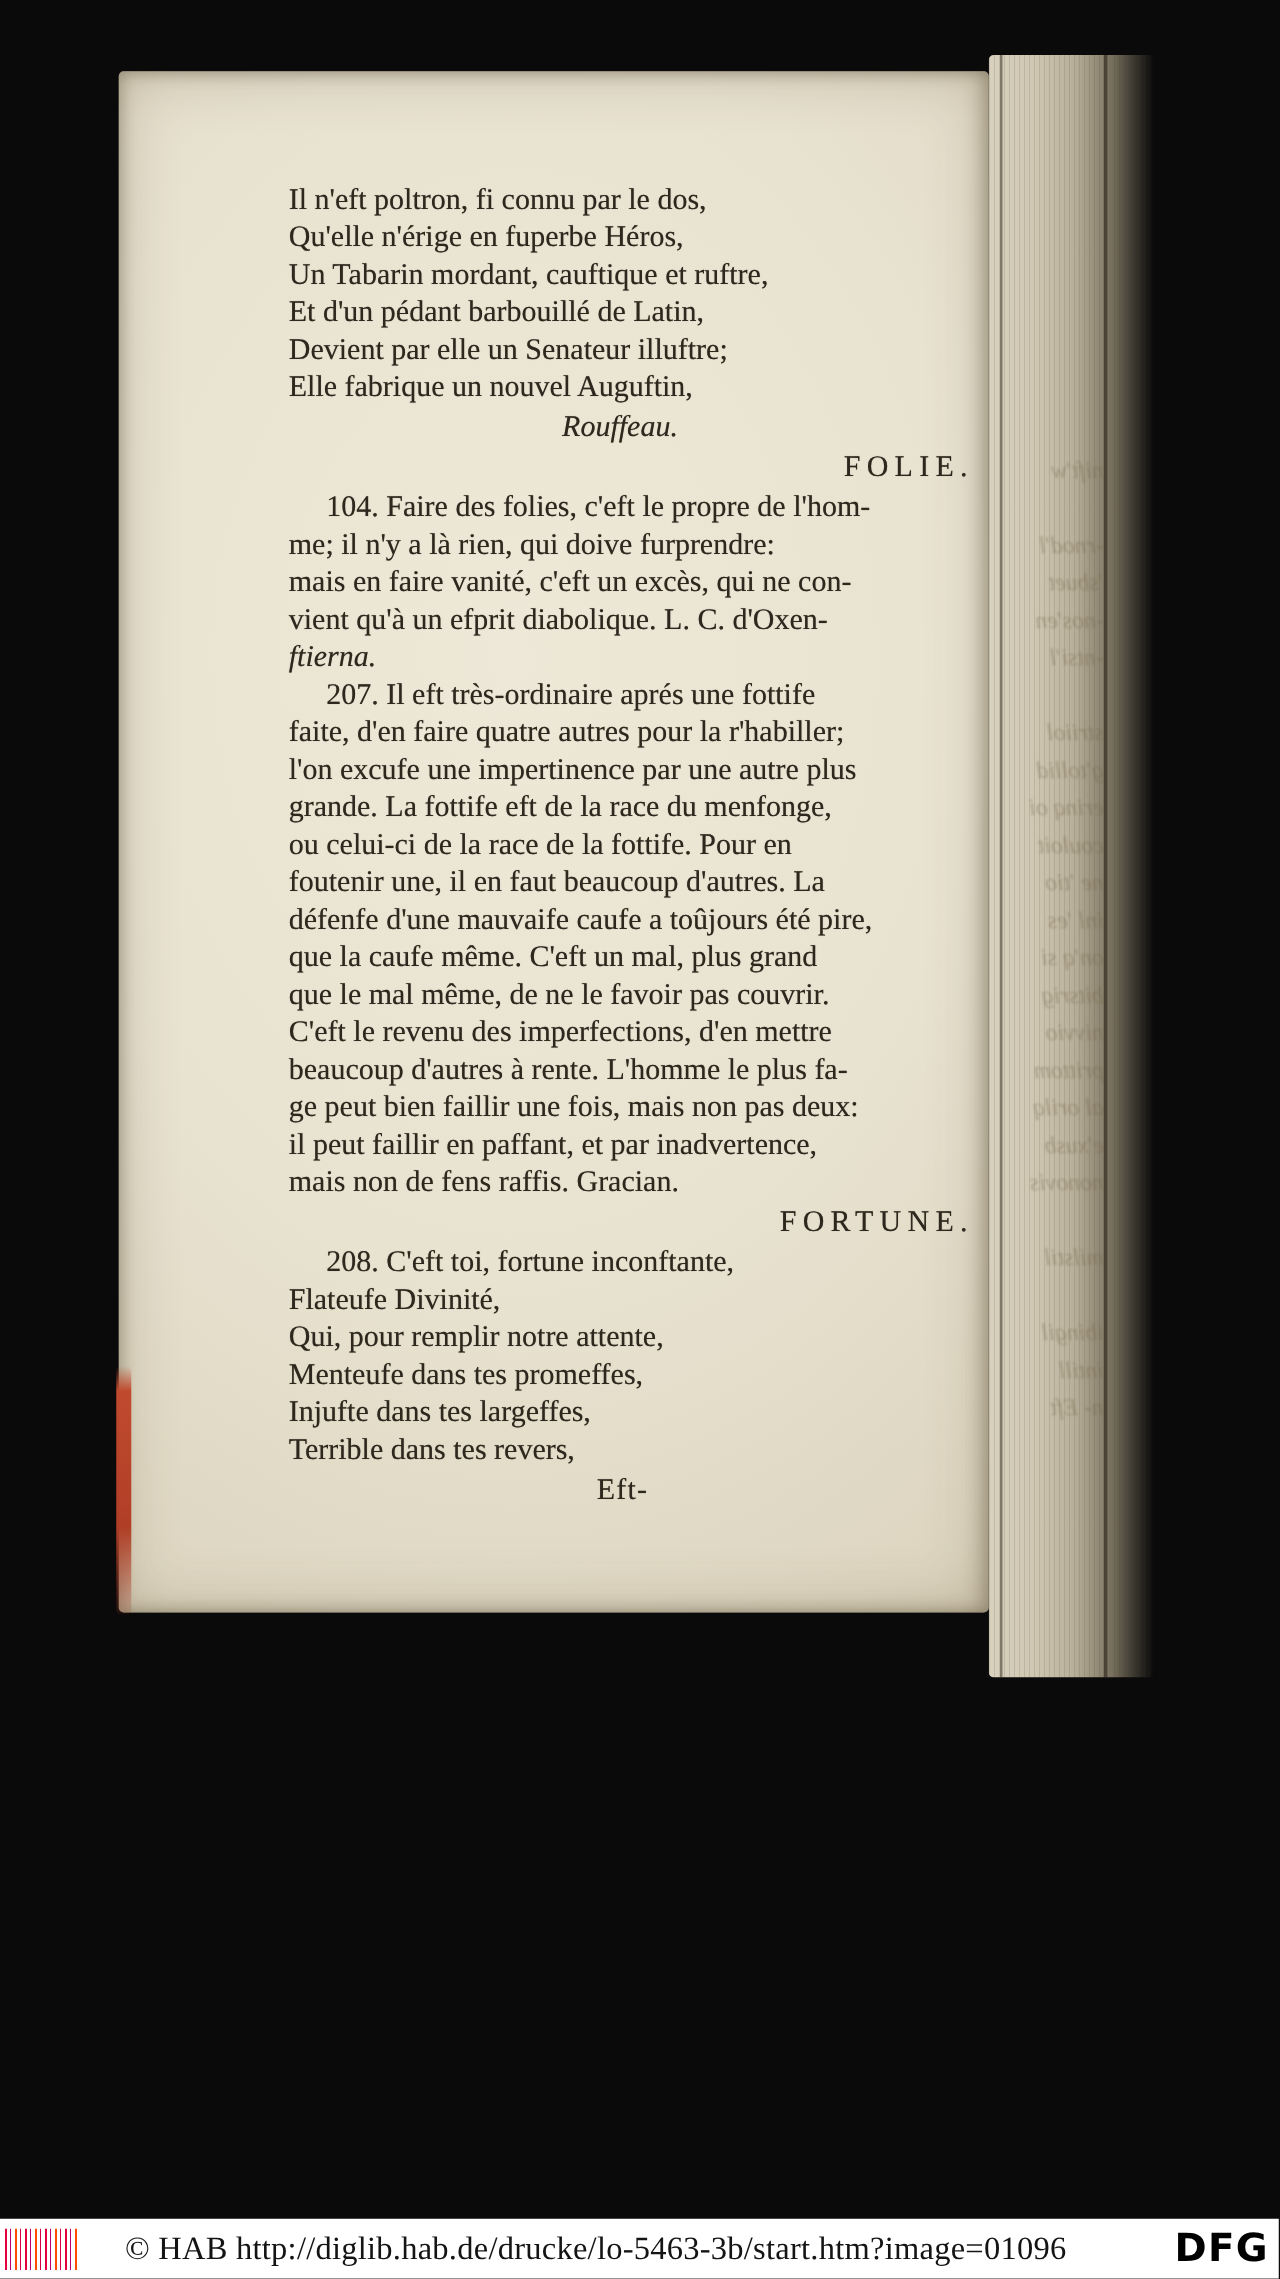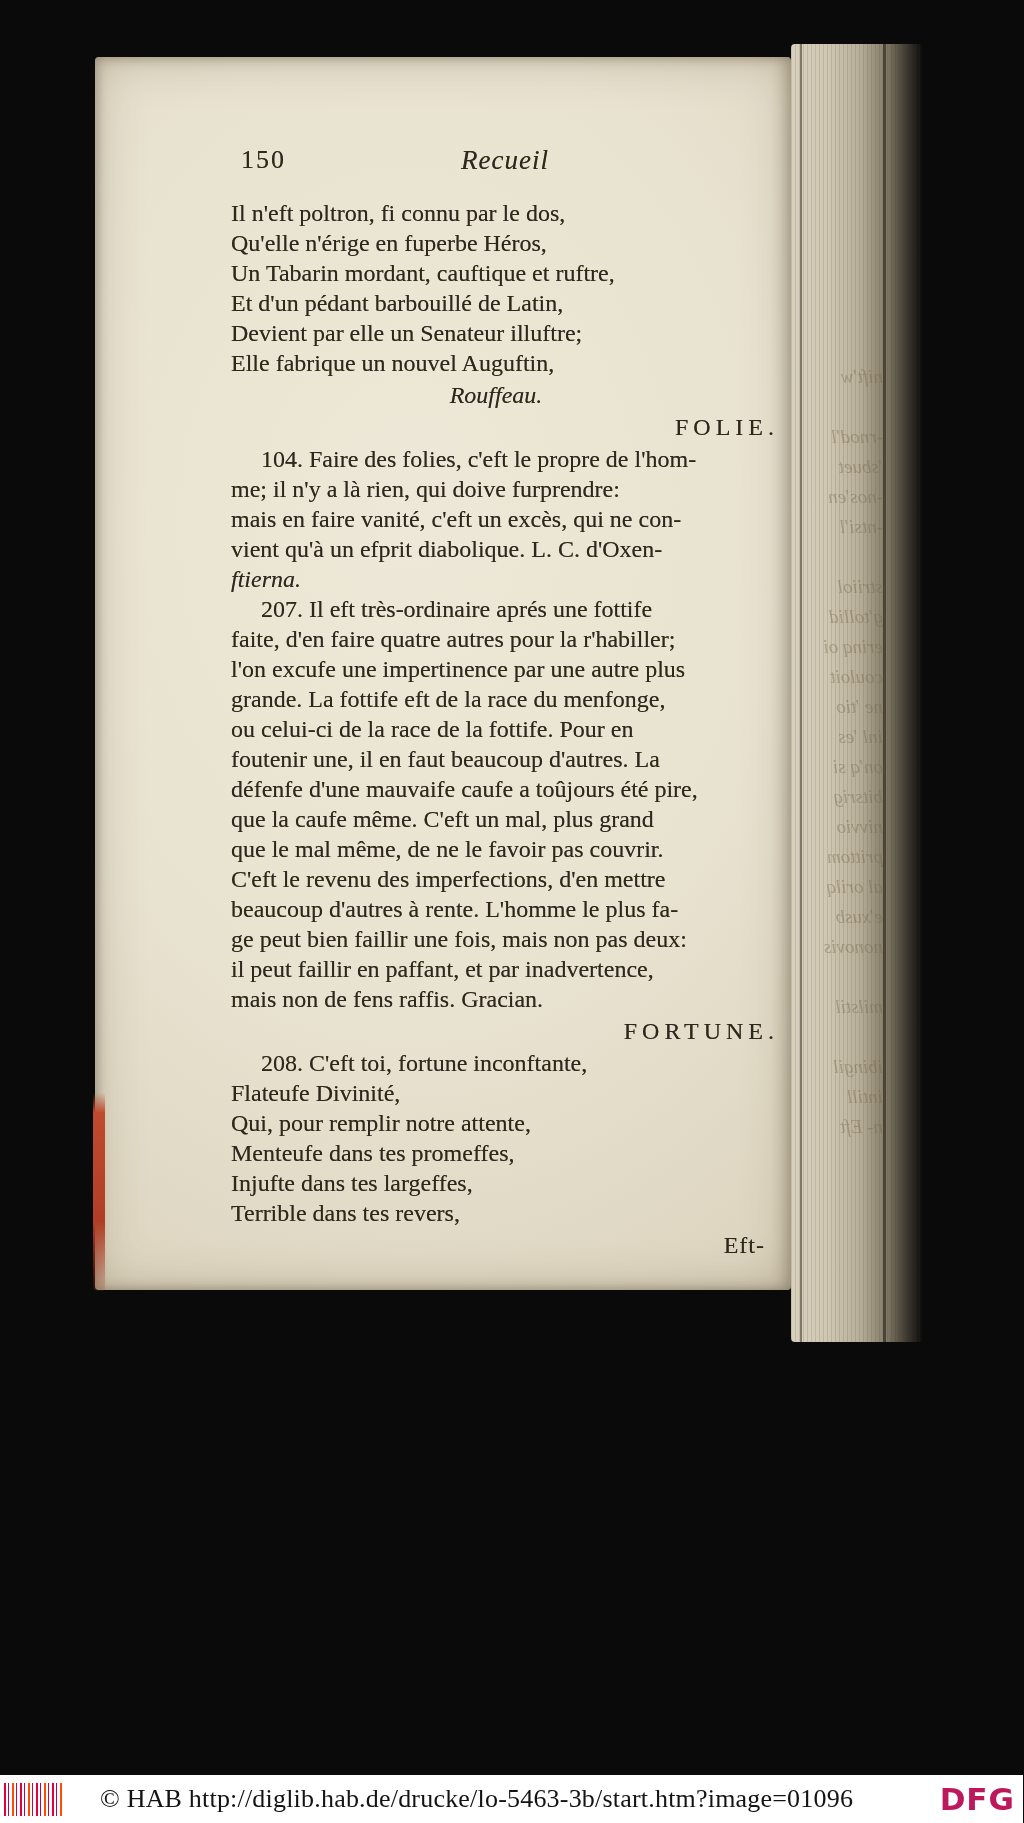--- a/index.html
+++ b/index.html
@@ -77,21 +77,21 @@
     text-align: center; padding-right: 18px; font-style: italic;
     margin-top: 2px; height: 30px;
   }
   .section-title {
     text-align: right; letter-spacing: 5px; font-size: 24px;
     margin: 2px 0 2px; height: 30px;
   }
   .para .line:first-child { text-indent: 30px; }
   .para[data-name="paragraph-206"] .line:last-child { font-style: italic; }
   .catchword {
-    text-align: right; padding-right: 14px; margin-top: 2px; height: 30px;
+    text-align: center; padding-right: 14px; margin-top: 2px; height: 30px;
     letter-spacing: 1px;
   }
 
   
   .footer {
     position: absolute; left: 0; bottom: 0; width: 1023px; height: 48px;
     background: #ffffff;
   }
   .barcode {
     position: absolute; left: 4px; top: 8px; width: 58px; height: 33px;
@@ -104,21 +104,21 @@
   }
   .copyright {
     position: absolute; left: 100px; top: 50%; transform: translateY(-50%);
     font-size: 26px; color: #141414; letter-spacing: 0.2px;
     font-family: "Liberation Serif", serif;
     white-space: nowrap;
   }
   .dfg {
     position: absolute; right: 8px; top: 50%; transform: translateY(-50%);
     font-family: "DejaVu Sans", sans-serif;
-    font-weight: bold; font-size: 31px; color: #be185d;
+    font-weight: bold; font-size: 31px; color: #000000;
     letter-spacing: 1px;
   }
 </style>
 </head>
 <body>
 
 <div class="stage" data-name="scan-background">
 
   <div class="book-edge" data-name="book-fore-edge">
     <div class="bleed-col" data-name="bleed-through-text">
@@ -149,24 +149,20 @@
         <div class="bleed-line" data-name="bleed-through-line">intill</div>
         <div class="bleed-line" data-name="bleed-through-line">n- Eft</div>
       </div>
   </div>
 
   <div class="page" data-name="book-page">
     <div class="deckle" data-name="red-deckle-edge"></div>
 
     <div class="text-col" data-name="page-text-column">
 
-      <div class="page-header" data-name="page-header">
-        <span class="page-number" data-name="page-number">150</span>
-        <span class="running-title" data-name="running-title">Recueil</span>
-      </div>
 
       <div class="poem" data-name="poem-rousseau">
           <div class="line" data-name="poem-line">Il n'eft poltron, fi connu par le dos,</div>
           <div class="line" data-name="poem-line">Qu'elle n'érige en fuperbe Héros,</div>
           <div class="line" data-name="poem-line">Un Tabarin mordant, cauftique et ruftre,</div>
           <div class="line" data-name="poem-line">Et d'un pédant barbouillé de Latin,</div>
           <div class="line" data-name="poem-line">Devient par elle un Senateur illuftre;</div>
           <div class="line" data-name="poem-line">Elle fabrique un nouvel Auguftin,</div>
         </div>
 

